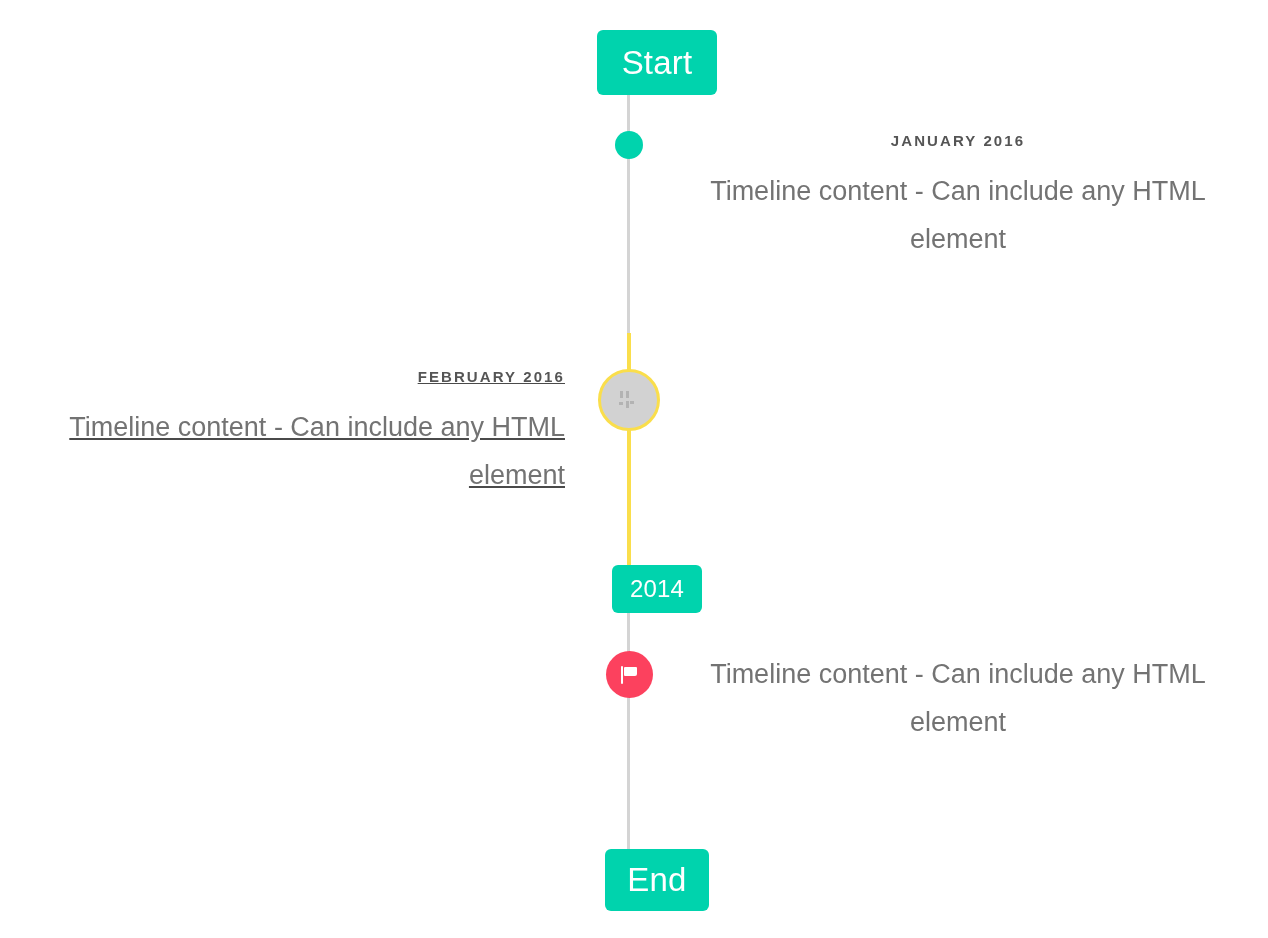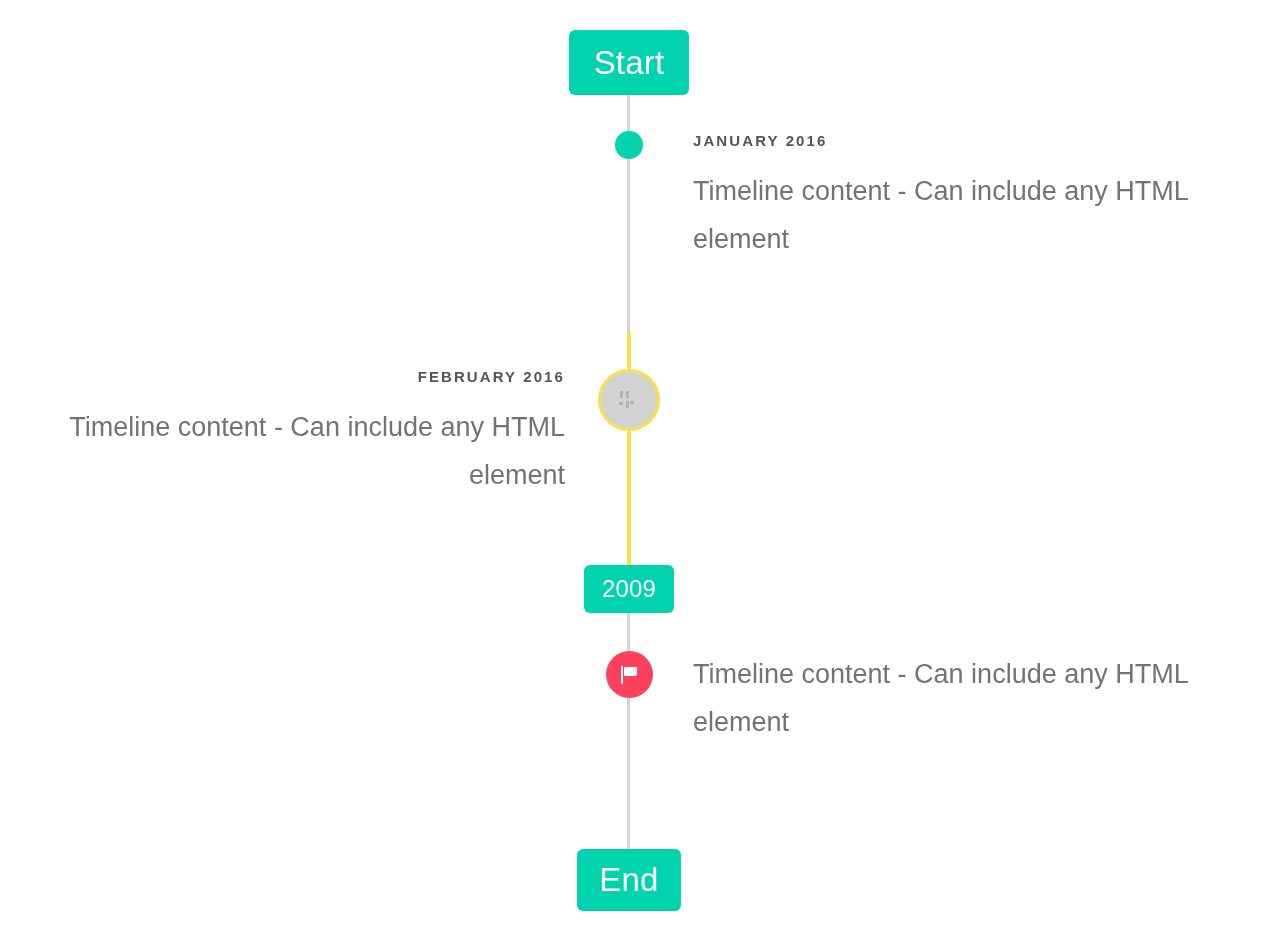--- a/index.html
+++ b/index.html
@@ -39,20 +39,21 @@
     position: absolute;
     background: #00d3ad;
     color: #ffffff;
     border-radius: 6px;
     display: flex;
     align-items: center;
     justify-content: center;
     font-weight: 400;
     letter-spacing: 0.2px;
     box-sizing: border-box;
+    margin-left: 28px;
   }
   .badge-start {
     left: 569px; top: 30px;
     width: 120px; height: 65px;
     font-size: 33px;
   }
   .badge-mid {
     left: 584px; top: 565px;
     width: 90px; height: 48px;
     font-size: 24px;
@@ -126,22 +127,22 @@
   .flag-cloth {
     position: absolute;
     left: 5px; top: 2px;
     width: 13px; height: 9px;
     background: #ffffff;
     border-radius: 1px 1px 2px 1px;
   }
 
   
   .entry { position: absolute; }
-  .entry-right { left: 693px; width: 530px; text-align: left; }
-  .entry-left  { left: 40px;  width: 525px; text-align: right; }
+  .entry-right { left: 693px; width: 530px; text-align: center; }
+  .entry-left  { left: 40px;  width: 525px; text-align: right; text-decoration: underline; }
 
   .entry-date {
     font-size: 15px;
     font-weight: bold;
     letter-spacing: 2.1px;
     color: #555555;
     margin: 0 0 18px 0;
   }
   .entry-body {
     font-size: 27px;
@@ -182,21 +183,21 @@
         <span class="bg4"></span>
         <span class="bg5"></span>
     </div>
   </div>
   <div class="entry entry-left entry-feb">
     <p class="entry-date">FEBRUARY 2016</p>
     <p class="entry-body">Timeline content - Can include any HTML element</p>
   </div>
 
   <div class="badge badge-mid">
-    <span>2009</span>
+    <span>2014</span>
   </div>
 
   <div class="marker-flag">
     <div class="flag-icon">
       <div class="flag-pole"></div>
       <div class="flag-cloth"></div>
     </div>
   </div>
   <div class="entry entry-right entry-mar">
     <p class="entry-body">Timeline content - Can include any HTML element</p>

